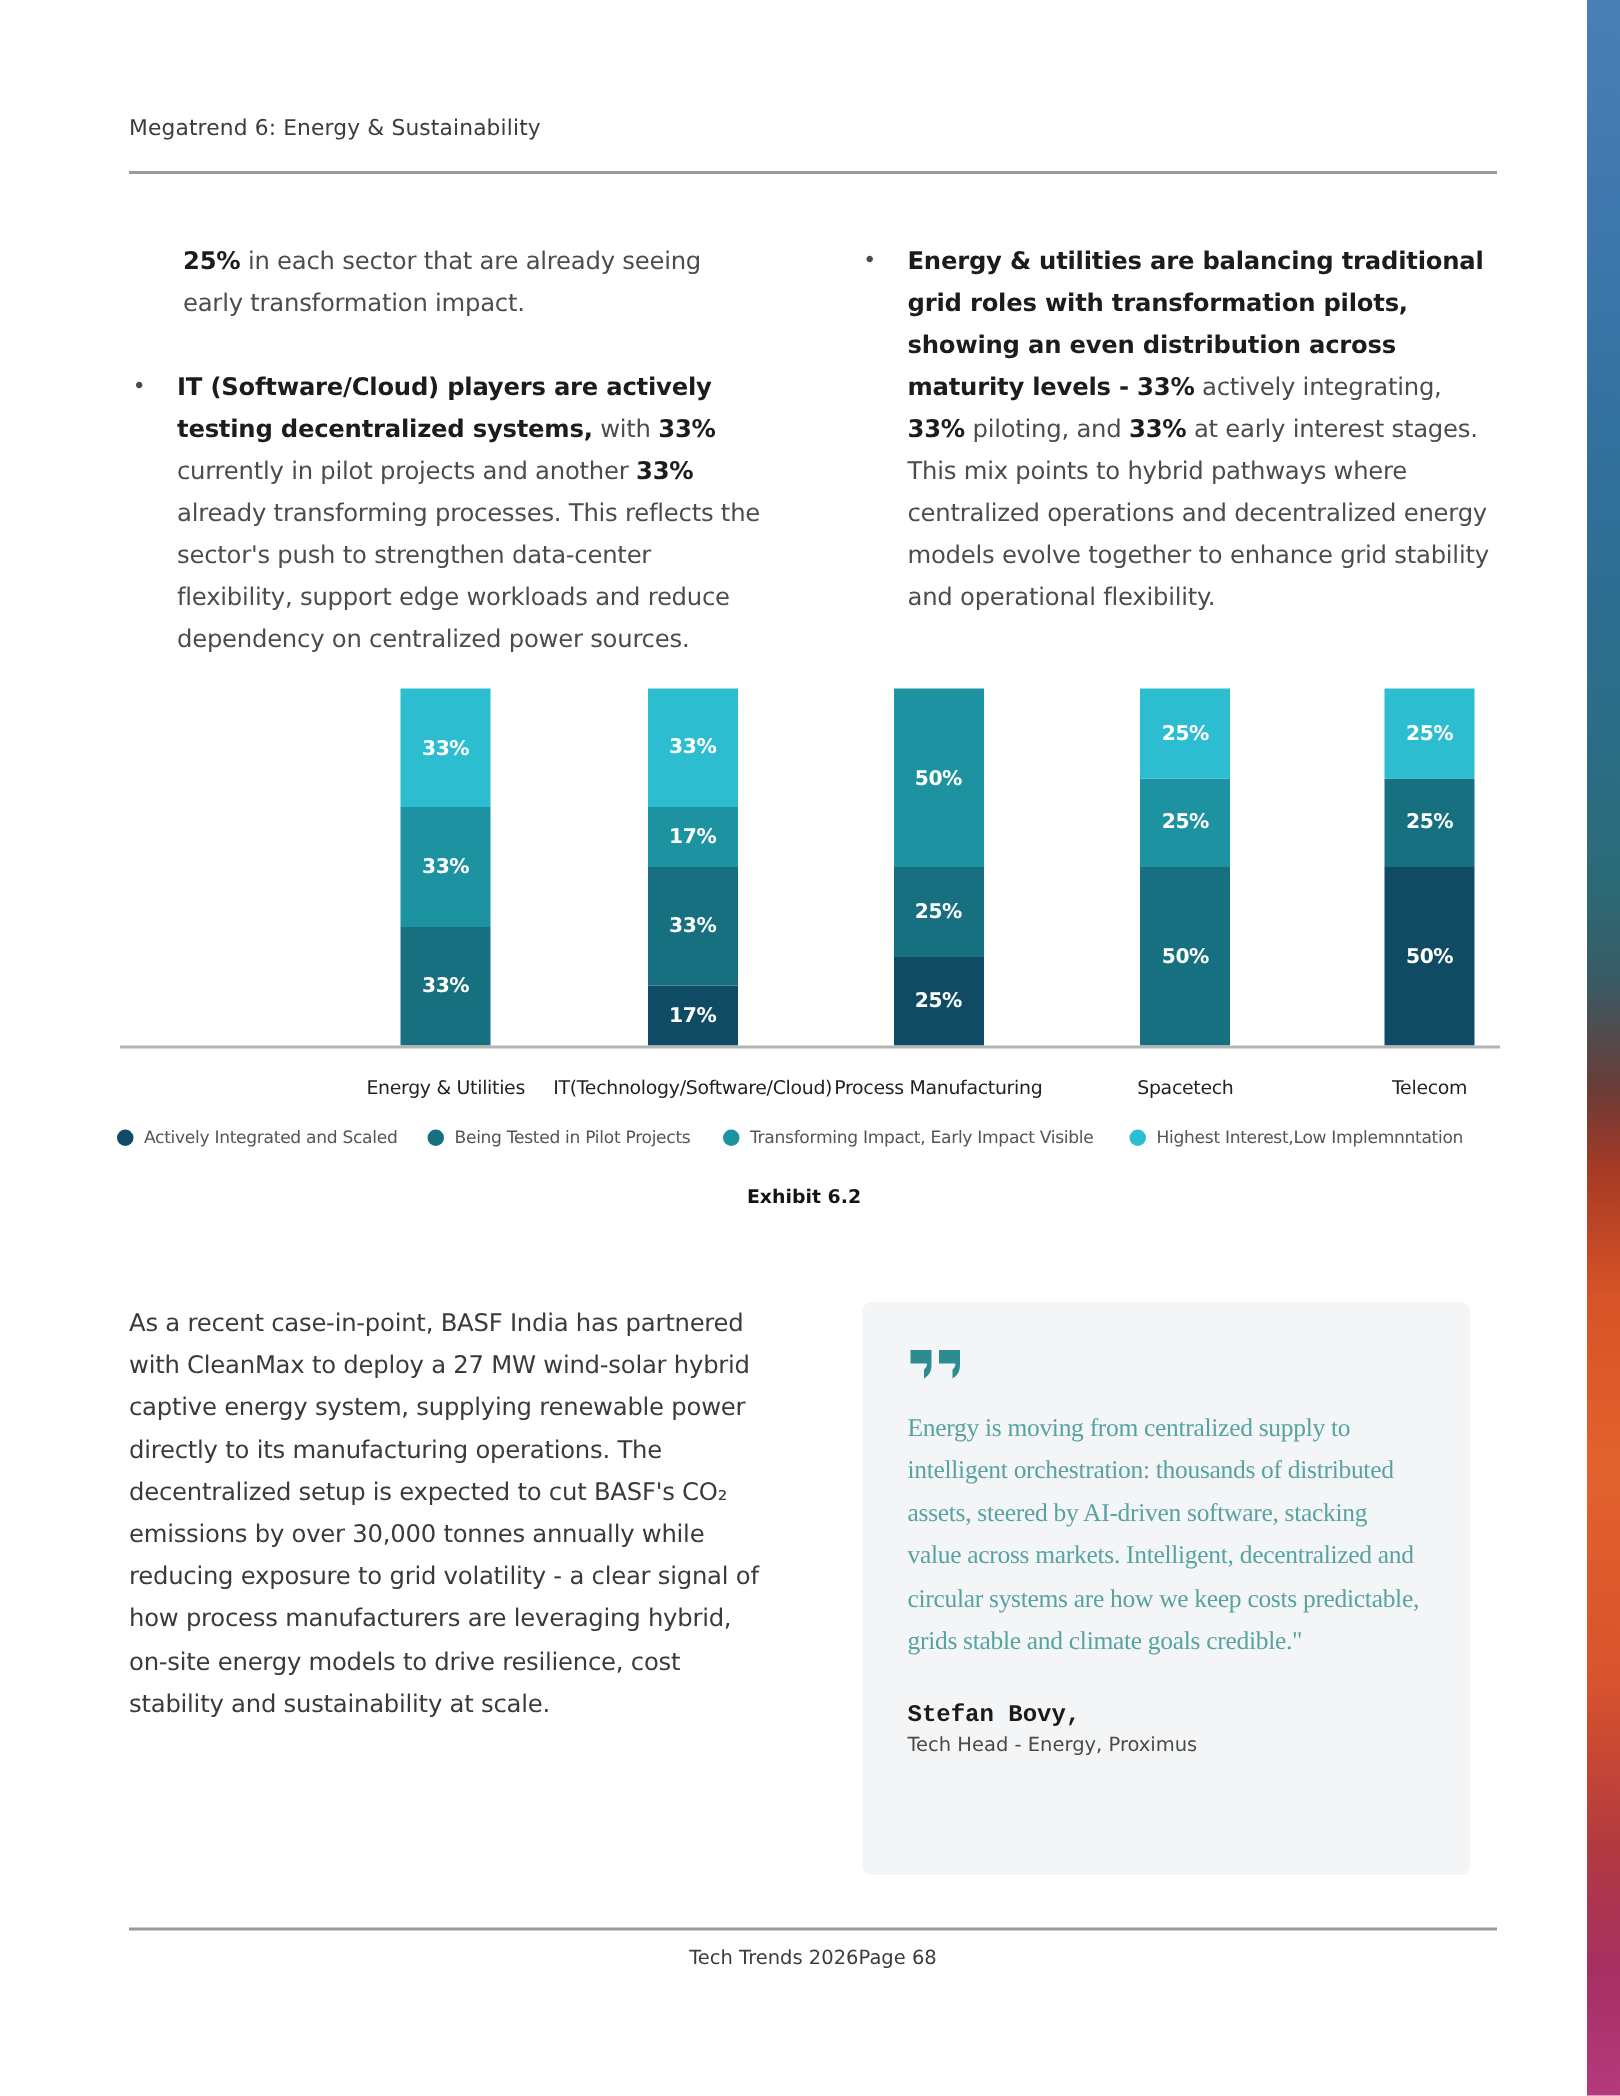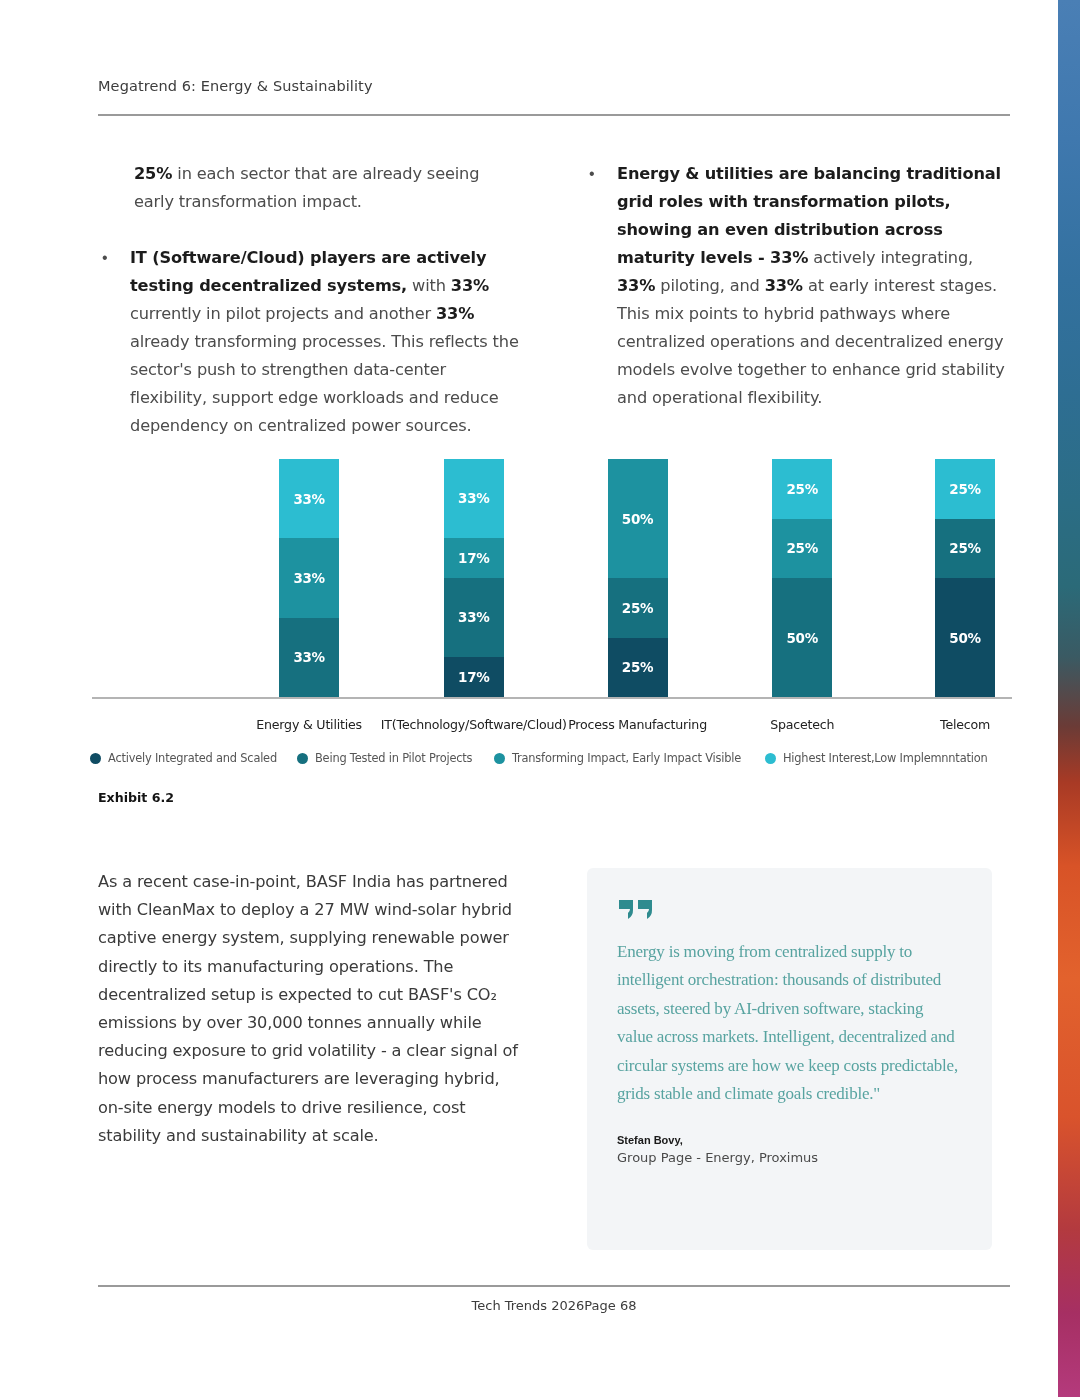--- a/index.html
+++ b/index.html
@@ -36,21 +36,21 @@
   #edge-strip-inner {
     position: absolute;
     top: 0; right: 22px;
     width: 8px; height: 1397px;
     background: #ffffff;
   }
 
   
   #page {
     position: absolute;
-    top: 0; left: 12px;
+    top: 0; left: 0;
     width: 1058px; height: 1397px;
     background: #ffffff;
   }
 
   
   #header {
     position: absolute;
     left: 86px; top: 78px; width: 912px;
   }
   #header-title {
@@ -180,20 +180,21 @@
   #exhibit {
     position: absolute;
     left: 86px; top: 790px;
     width: 900px;
   }
   #exhibit-number {
     font-size: 12.6px;
     font-weight: 700;
     color: #141414;
     font-family: "DejaVu Sans", sans-serif;
+    text-align: center;
   }
   #exhibit-caption {
     margin-top: 6px;
     font-size: 12.8px;
     font-weight: 700;
     color: #141414;
     font-family: "DejaVu Sans", sans-serif;
     letter-spacing: -0.1px;
   }
 
@@ -228,24 +229,24 @@
   }
   #quote-text {
     font-size: 17px;
     line-height: 28.4px;
     color: #57a3a0;
     font-family: Liberation Serif, serif;
     letter-spacing: -0.2px;
   }
   #quote-author {
     margin-top: 26px;
-    font-size: 11px;
+    font-size: 16px;
     font-weight: 700;
     color: #1a1a1a;
-    font-family: Liberation Sans, sans-serif;
+    font-family: Liberation Mono, monospace;
   }
   #quote-role {
     margin-top: 4px;
     font-size: 13px;
     color: #4a4a4a;
     font-family: "DejaVu Sans", sans-serif;
   }
 
   
   #footer-rule {
@@ -398,21 +399,21 @@
 
     <div id="quote-card">
       <div id="quote-mark">
         <svg width="40" height="28" viewBox="0 0 40 28" aria-hidden="true">
           <path d="M2 4 h14 v10 a10 10 0 0 1 -5 9 v-6 a5 5 0 0 0 2 -4 h-11 z" fill="#2e8b8f"></path>
           <path d="M21 4 h14 v10 a10 10 0 0 1 -5 9 v-6 a5 5 0 0 0 2 -4 h-11 z" fill="#2e8b8f"></path>
         </svg>
       </div>
       <div id="quote-text">Energy is moving from centralized supply to intelligent orchestration: thousands of distributed assets, steered by AI-driven software, stacking value across markets. Intelligent, decentralized and circular systems are how we keep costs predictable, grids stable and climate goals credible."</div>
       <div id="quote-author">Stefan Bovy,</div>
-      <div id="quote-role">Group Page - Energy, Proximus</div>
+      <div id="quote-role">Tech Head - Energy, Proximus</div>
     </div>
   </div>
 
   <div id="footer-rule"></div>
   <div id="footer">
     <span>Tech Trends 2026</span>
     <span>Page 68</span>
   </div>
 
 </div>

